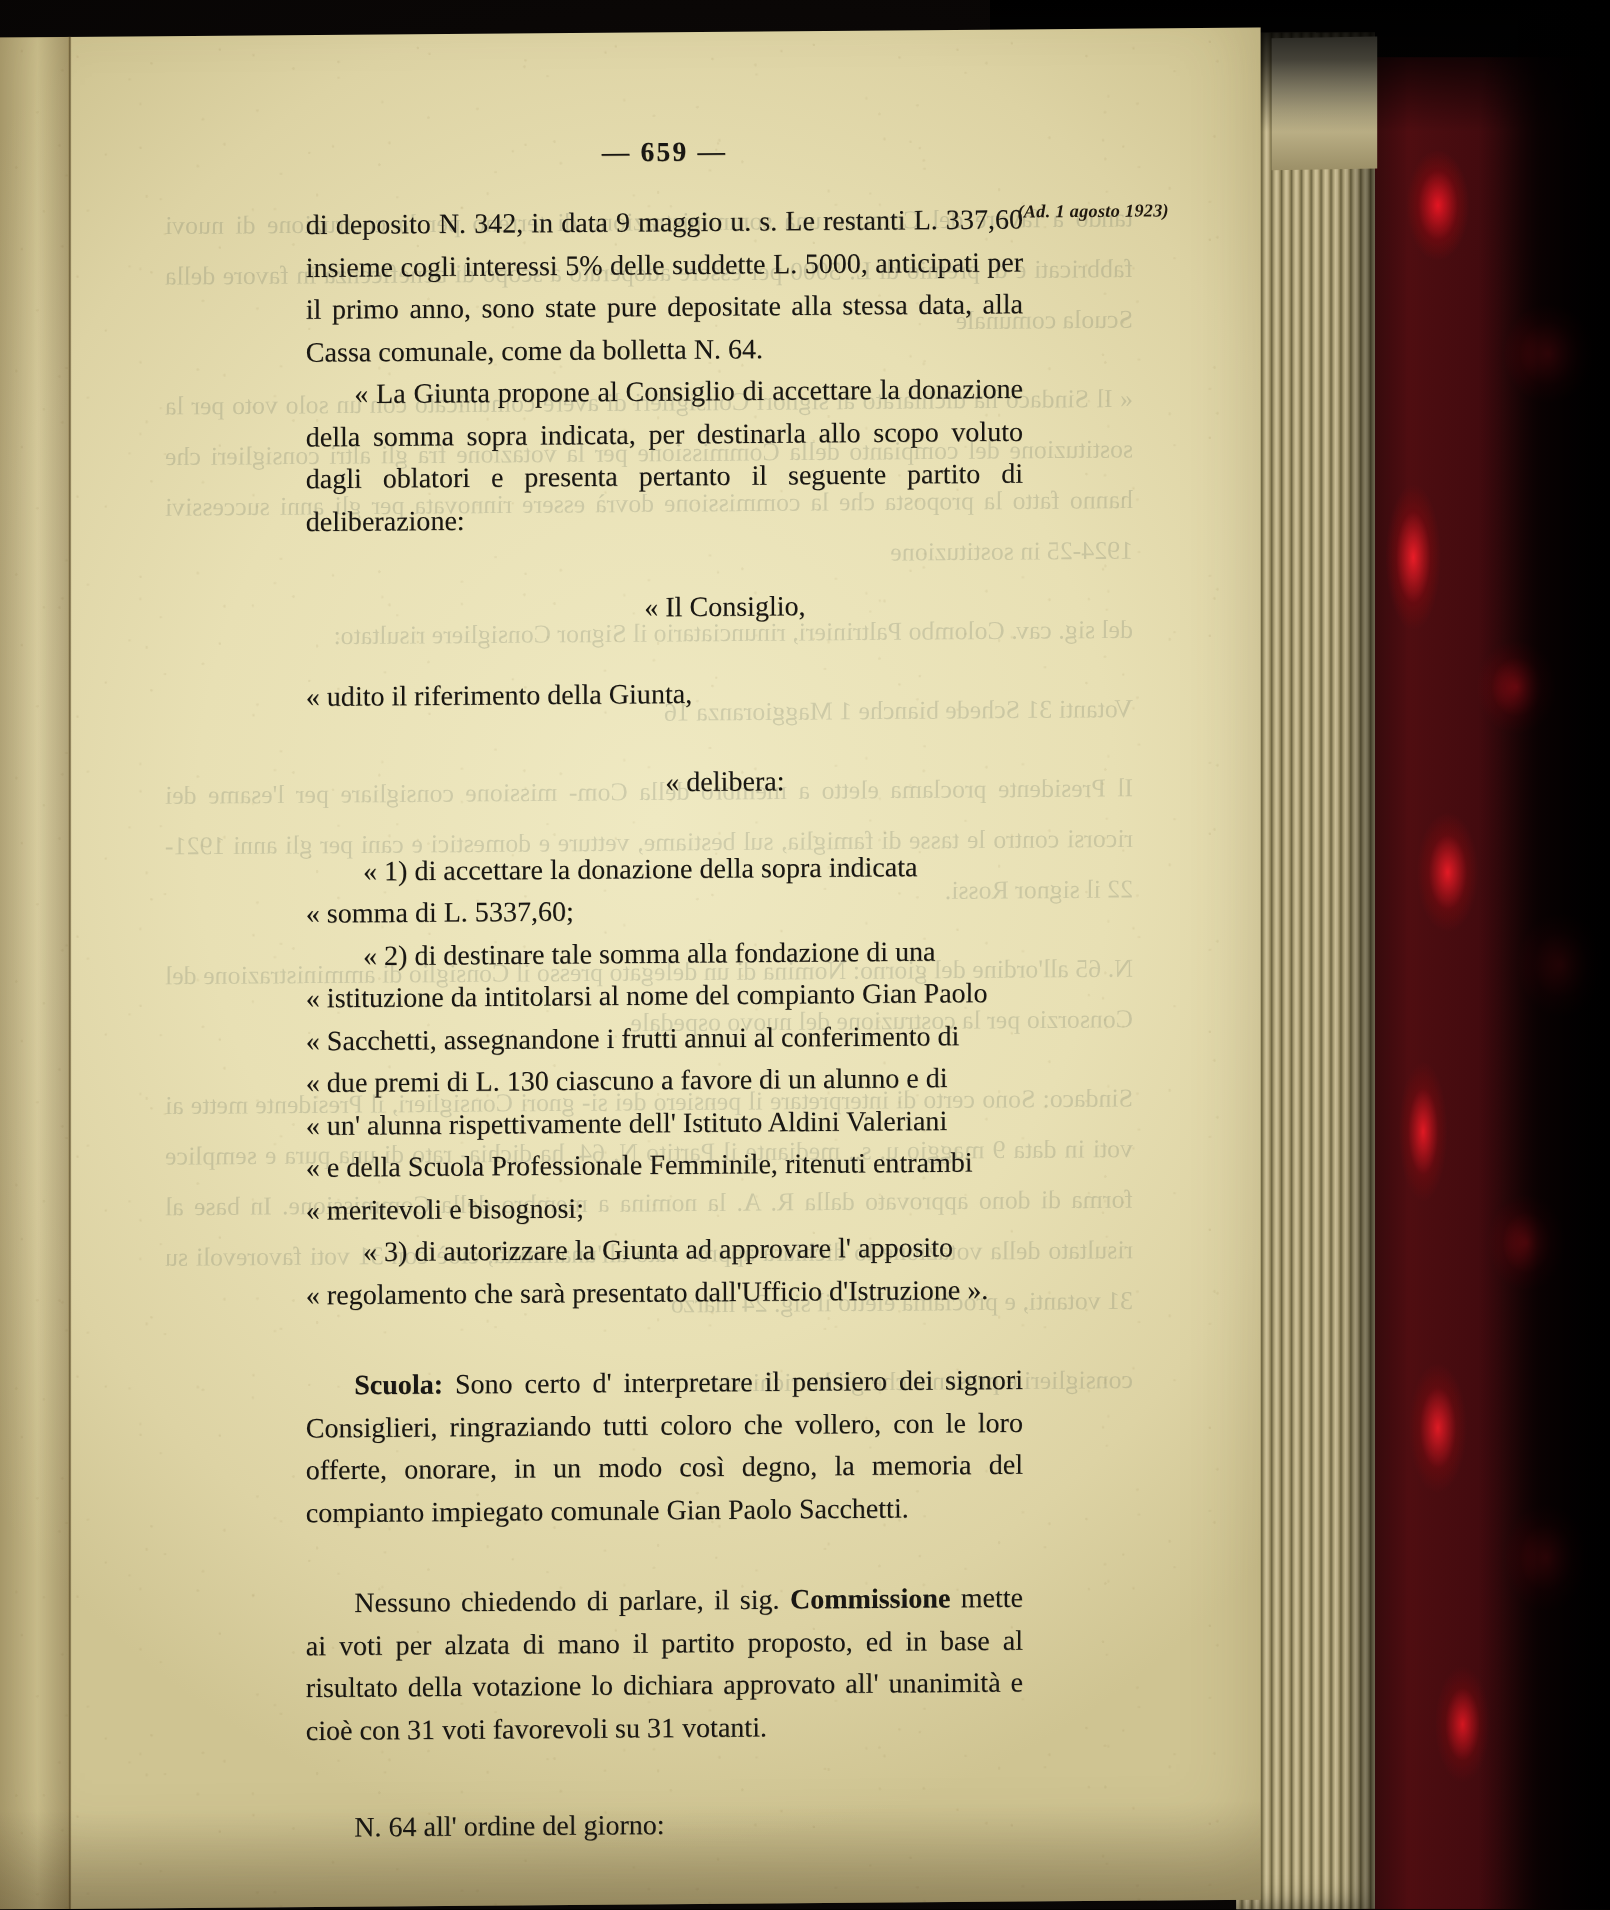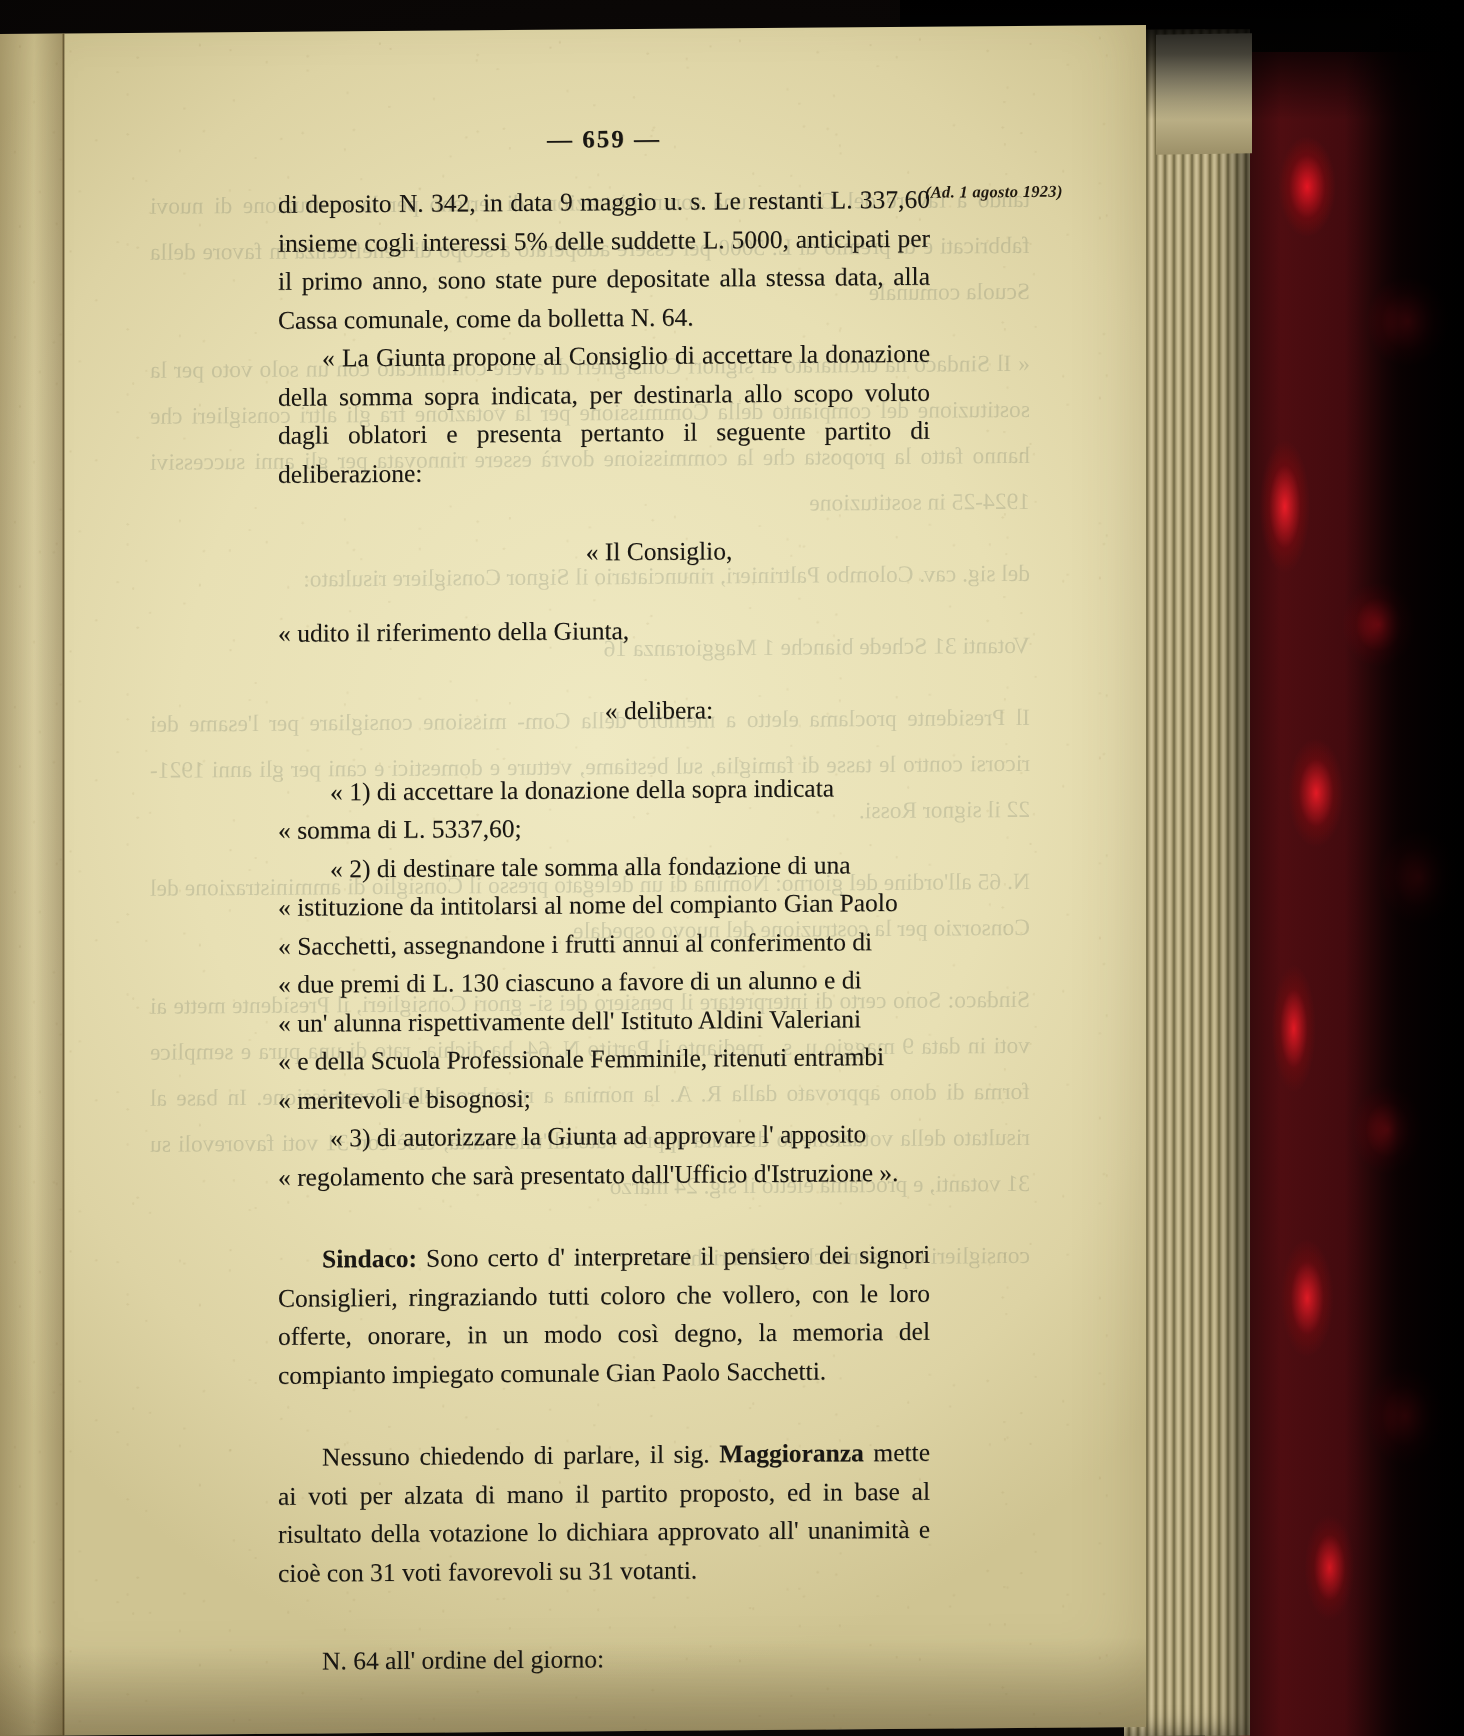--- a/index.html
+++ b/index.html
@@ -341,23 +341,23 @@
         <p class="para">« Sacchetti, assegnandone i frutti annui al conferimento di</p>
         <p class="para">« due premi di L. 130 ciascuno a favore di un alunno e di</p>
         <p class="para">« un' alunna rispettivamente dell' Istituto Aldini Valeriani</p>
         <p class="para">« e della Scuola Professionale Femminile, ritenuti entrambi</p>
         <p class="para">« meritevoli e bisognosi;</p>
 
         <p class="para qfirst">« 3) di autorizzare la Giunta ad approvare l' apposito</p>
         <p class="para">« regolamento che sarà presentato dall'Ufficio d'Istruzione ».</p>
       </div>
 
-      <p class="para indent spaced-above" style="margin-top:44px"><span class="run-in">Sindaco:</span><span> Sono certo d' interpretare il pensiero dei signori Consiglieri, ringraziando tutti coloro che vollero, con le loro offerte, onorare, in un modo così degno, la memoria del compianto impiegato comunale Gian Paolo Sacchetti.</span></p>
-
-      <p class="para indent spaced-above" style="margin-top:44px"><span>Nessuno chiedendo di parlare, il sig. </span><span class="bold-inline">Maggioranza</span><span> mette ai voti per alzata di mano il partito proposto, ed in base al risultato della votazione lo dichiara approvato all' unanimità e cioè con 31 voti favorevoli su 31 votanti.</span></p>
+      <p class="para indent spaced-above" style="margin-top:44px"><span class="run-in">Scuola:</span><span> Sono certo d' interpretare il pensiero dei signori Consiglieri, ringraziando tutti coloro che vollero, con le loro offerte, onorare, in un modo così degno, la memoria del compianto impiegato comunale Gian Paolo Sacchetti.</span></p>
+
+      <p class="para indent spaced-above" style="margin-top:44px"><span>Nessuno chiedendo di parlare, il sig. </span><span class="bold-inline">Commissione</span><span> mette ai voti per alzata di mano il partito proposto, ed in base al risultato della votazione lo dichiara approvato all' unanimità e cioè con 31 voti favorevoli su 31 votanti.</span></p>
 
       <div id="ordine-line">N. 64 all' ordine del giorno:</div>
 
       <div id="agenda-heading">
         <span class="hl hl-i1">Nomina di un membro della Commissione consigliare</span>
 
       </div>
 
     </div>
   </div>

